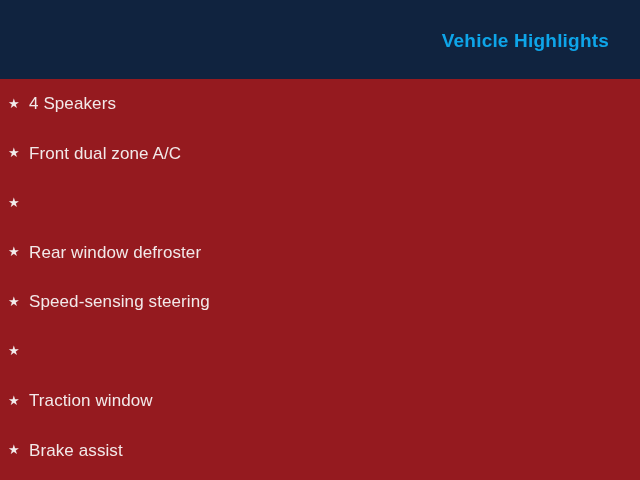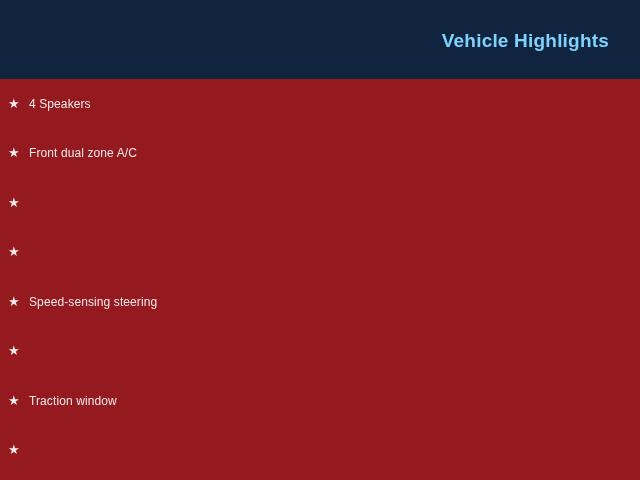--- a/index.html
+++ b/index.html
@@ -27,21 +27,21 @@
     width: 640px;
     height: 79px;
     background: #10233f;
     display: flex;
     align-items: center;
     justify-content: flex-end;
     box-sizing: border-box;
     padding-right: 31px;
   }
   #header-title {
-    color: #7dd3fc;
+    color: #0ea5e9;
     font-size: 19px;
     font-weight: bold;
     letter-spacing: 0.2px;
     line-height: 1;
     white-space: nowrap;
     margin-top: 1px;
   }
   #body-panel {
     position: absolute;
     left: 0;
@@ -72,21 +72,21 @@
     color: #f2ecec;
     font-size: 13px;
     line-height: 1;
     width: 21px;
     flex: 0 0 21px;
     display: block;
     margin-top: -1px;
   }
   .item-label {
     color: #f2e9e9;
-    font-size: 12px;
+    font-size: 17px;
     line-height: 1;
     white-space: nowrap;
     letter-spacing: 0.1px;
   }
 </style>
 </head>
 <body>
 
 <div id="slide">
 
@@ -106,36 +106,38 @@
         <span class="bullet-star">★</span>
         <span class="item-label">Front dual zone A/C</span>
       </li>
 
       <li class="highlight-item">
         <span class="bullet-star">★</span>
       </li>
 
       <li class="highlight-item">
         <span class="bullet-star">★</span>
+        <span class="item-label">Rear window defroster</span>
       </li>
 
       <li class="highlight-item">
         <span class="bullet-star">★</span>
         <span class="item-label">Speed-sensing steering</span>
       </li>
 
       <li class="highlight-item">
         <span class="bullet-star">★</span>
       </li>
 
       <li class="highlight-item">
         <span class="bullet-star">★</span>
         <span class="item-label">Traction window</span>
       </li>
 
       <li class="highlight-item">
         <span class="bullet-star">★</span>
+        <span class="item-label">Brake assist</span>
       </li>
 
     </ul>
   </div>
 
 </div>
 
 </body></html>

